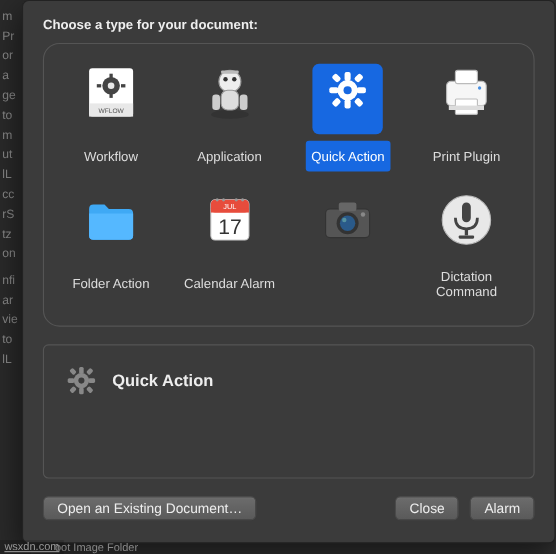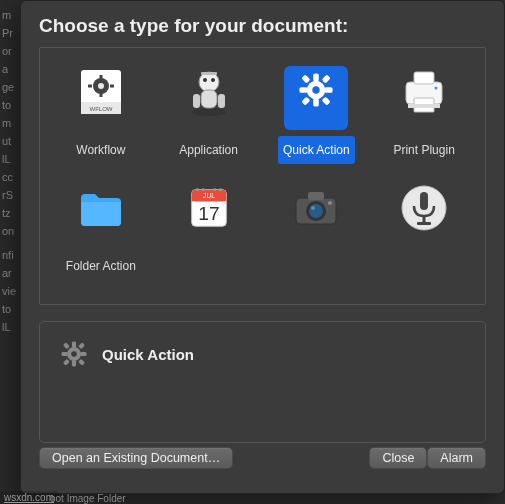--- a/index.html
+++ b/index.html
@@ -30,27 +30,27 @@
     width: 485px;
     height: 494px;
     background: #3b3b3b;
     border: 1px solid #222;
     border-radius: 6px;
     box-shadow: 0 10px 30px rgba(0,0,0,0.6);
     padding: 14px 18px 14px 18px;
   }
   .prompt {
     font-weight: 600;
-    font-size: 19px;
+    font-size: 12px;
     color: #eee;
     margin-bottom: 10px;
   }
   .grid-box {
     border: 1px solid #555;
-    border-radius: 2px;
+    border-radius: 15px;
     padding: 12px 10px;
     height: 258px;
   }
   .grid {
     display: grid;
     grid-template-columns: repeat(4, 1fr);
     gap: 6px 6px;
   }
   .type-item {
     display: flex;
@@ -98,22 +98,23 @@
   .desc-head {
     display: flex;
     align-items: center;
     gap: 10px;
     margin-bottom: 10px;
   }
   .desc-head .gear { width: 36px; height: 36px; }
   .desc-title { font-weight: 700; font-size: 15px; color: #eee; }
   .desc-text { font-size: 12.5px; color: #ccc; line-height: 1.35; }
   .button-row {
-    margin-top: 4px;
-    display: flex;
+    margin-top: 16px;
+    display: flex;
+    gap: 10px;
   }
   .btn {
     background: linear-gradient(#6c6c6c,#5a5a5a);
     border: 1px solid #4a4a4a;
     color: #eee;
     font-size: 12.5px;
     padding: 3px 12px;
     border-radius: 5px;
     cursor: pointer;
     box-shadow: 0 1px 0 rgba(255,255,255,0.06) inset;
@@ -246,20 +247,21 @@
             <rect x="8" y="8" width="36" height="12" rx="4" fill="#e74c3c"></rect>
             <rect x="8" y="16" width="36" height="4" fill="#e74c3c"></rect>
             <text x="26" y="17" text-anchor="middle" font-size="7" fill="#fff" font-family="Arial">JUL</text>
             <text x="26" y="40" text-anchor="middle" font-size="20" fill="#333" font-family="Arial">17</text>
             <circle cx="14" cy="8" r="1.5" fill="#999"></circle>
               <circle cx="20" cy="8" r="1.5" fill="#999"></circle>
               <circle cx="32" cy="8" r="1.5" fill="#999"></circle>
               <circle cx="38" cy="8" r="1.5" fill="#999"></circle>
           </svg>
         </div>
+        <div class="label">Calendar Alarm</div>
       </div>
 
       <div class="type-item">
         <div class="icon-wrap">
           <svg width="52" height="52" viewBox="0 0 52 52">
             <rect x="6" y="16" width="40" height="26" rx="4" fill="#555" stroke="#333"></rect>
             <rect x="18" y="10" width="16" height="8" rx="2" fill="#666"></rect>
             <circle cx="26" cy="29" r="10" fill="#333"></circle>
             <circle cx="26" cy="29" r="7" fill="#2a5a8a"></circle>
             <circle cx="23" cy="26" r="2" fill="#6aa" opacity="0.7"></circle>
@@ -271,20 +273,21 @@
       <div class="type-item">
         <div class="icon-wrap">
           <svg width="52" height="52" viewBox="0 0 52 52">
             <circle cx="26" cy="26" r="22" fill="#e8e8e8" stroke="#bbb"></circle>
             <rect x="22" y="10" width="8" height="18" rx="4" fill="#444"></rect>
             <path d="M16 24 Q16 34 26 34 Q36 34 36 24" stroke="#444" stroke-width="2.5" fill="none"></path>
             <rect x="24.5" y="34" width="3" height="6" fill="#444"></rect>
             <rect x="19" y="40" width="14" height="3" rx="1" fill="#444"></rect>
           </svg>
         </div>
+        <div class="label">Dictation Command</div>
       </div>
 
     </div>
   </div>
 
   <div class="desc-box">
     <div class="desc-head">
       <svg class="gear" width="36" height="36" viewBox="0 0 52 52">
         <g fill="#888">
           <circle cx="26" cy="26" r="10"></circle>

